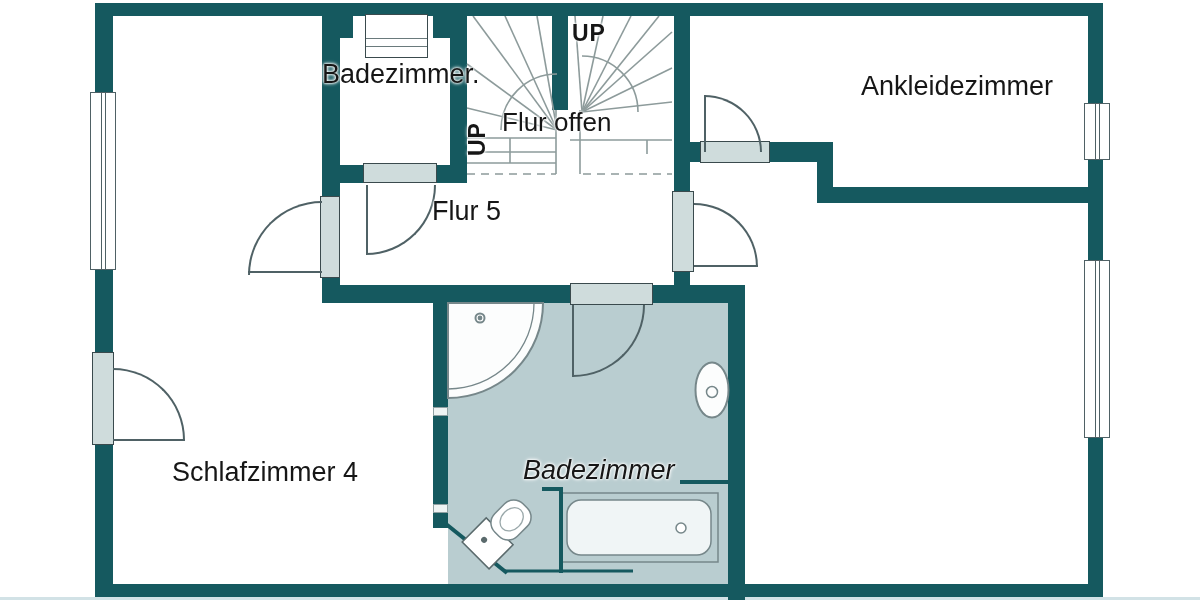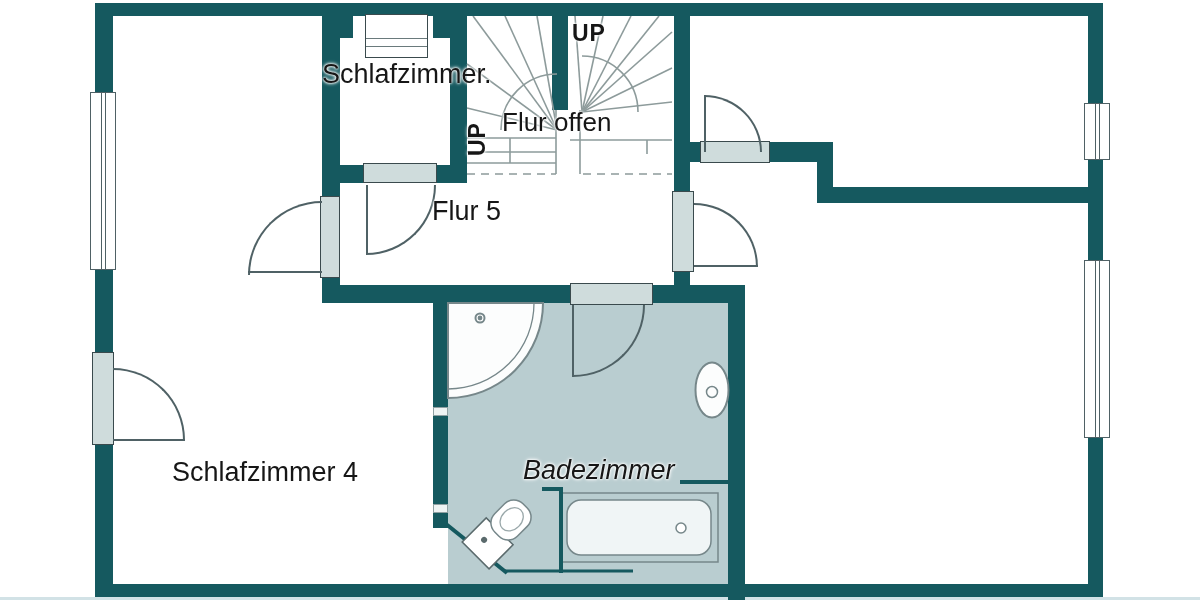--- a/index.html
+++ b/index.html
@@ -166,21 +166,22 @@
     </g>
 
     <g transform="translate(64,252) rotate(45)">
       <rect x="-19" y="-8" width="38" height="34" fill="#fff" stroke="#5a6a6c" stroke-width="1.5"></rect>
       <rect x="-16" y="-44" width="32" height="40" rx="13" fill="#fff" stroke="#76878a" stroke-width="1.5"></rect>
       <ellipse cx="0" cy="-25" rx="10" ry="13" fill="none" stroke="#9aa8aa" stroke-width="1.3"></ellipse>
       <circle cx="-5" cy="9" r="3" fill="#5a6a6c"></circle>
     </g>
   </svg>
 
-  <span class="label" style="left:322px;top:59px;">Schlafzimmer.</span>
+  <span class="label" style="left:322px;top:59px;">Badezimmer.</span>
+  <span class="label" style="left:861px;top:71px;">Ankleidezimmer</span>
   <span class="label" style="left:502px;top:107px;font-size:26px;">Flur offen</span>
   <span class="label up up-rot" style="left:464px;top:156px;">UP</span>
   <span class="label up" style="left:572px;top:20px;">UP</span>
   <span class="label" style="left:432px;top:196px;">Flur 5</span>
   <span class="label" style="left:172px;top:457px;text-align:right;">Schlafzimmer 4</span>
   <span class="label" style="left:523px;top:455px;font-style:italic;">Badezimmer</span>
 
 </div>
 
 </body></html>

